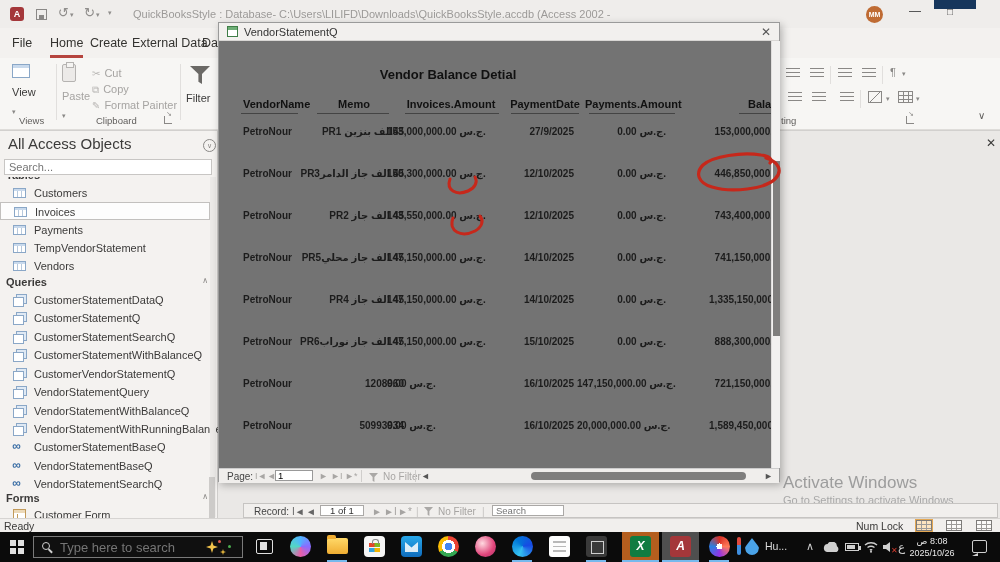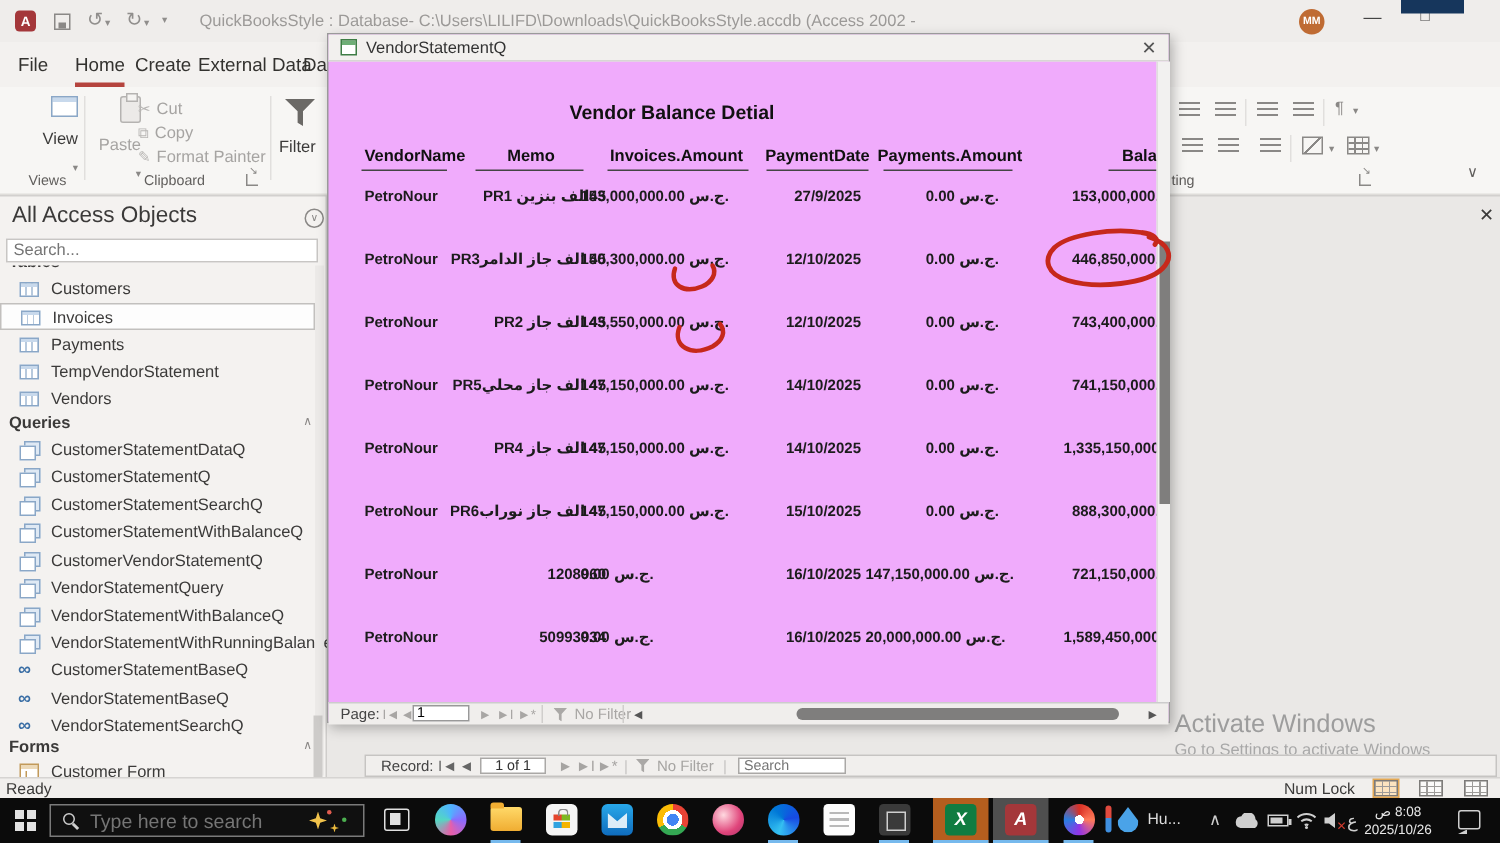--- a/index.html
+++ b/index.html
@@ -22,21 +22,21 @@
 
   
   .menubar { position:absolute; left:0; top:28px; width:1000px; height:30px; background:#f3f1ef; }
   .mtab { position:absolute; top:0; height:30px; line-height:30px; font-size:12.5px; color:#33322f; }
   .mtab.active { border-bottom:3px solid #b5443e; }
 
   
   .ribbon { position:absolute; left:0; top:58px; width:1000px; height:72px; background:#f7f6f4; border-bottom:1px solid #dfddda; }
   .grp-label { position:absolute; top:57px; font-size:9.5px; color:#605e5c; }
   .vsep { position:absolute; top:6px; height:56px; width:1px; background:#e1dfdd; }
-  .view-btn { position:absolute; left:12px; top:6px; width:40px; height:48px; text-align:right; }
+  .view-btn { position:absolute; left:12px; top:6px; width:40px; height:48px; text-align:left; }
   .sheet-icon { display:inline-block; width:18px; height:14px; border:1px solid #8aa7c7; background:linear-gradient(#c8d9ec 0 3px,#fff 3px); }
   .btn-txt { font-size:11px; color:#3b3a39; }
   .btn-txt.dis { color:#a6a4a2; }
   .caret { font-size:7px; color:#8a8886; }
   .clip-icon { display:inline-block; width:14px; height:18px; border:1px solid #b5b3b1; background:#eceae8; border-radius:2px; position:relative; }
   .clip-icon::before { content:""; position:absolute; left:3px; top:-3px; width:6px; height:4px; border:1px solid #b5b3b1; background:#f5f4f2; }
   .small-cmd { position:absolute; left:92px; font-size:11px; color:#a6a4a2; white-space:nowrap; }
   .small-cmd .g { margin-right:4px; color:#b8b6b4; font-size:10px; }
   .launcher { position:absolute; width:8px; height:8px; border-left:1px solid #8a8886; border-bottom:1px solid #8a8886; }
   .launcher::after { content:"↘"; position:absolute; left:1px; top:-6px; font-size:7px; color:#8a8886; }
@@ -80,21 +80,21 @@
   .rb-gray { color:#a6a4a2; }
   .rb-box { position:absolute; top:1px; height:11px; border:1px solid #aaa8a6; background:#fff; font-size:9.5px; text-align:center; font-family:inherit; color:#333; }
   .funnel-sm { display:inline-block; width:9px; height:9px; background:#aaa8a6; clip-path:polygon(0 0,100% 0,60% 45%,60% 100%,40% 85%,40% 45%); vertical-align:-1px; }
 
   
   .statusbar { position:absolute; left:0; top:518px; width:1000px; height:14px; background:#f1efed; border-top:1px solid #d6d4d2; font-size:10.5px; color:#3b3a39; }
   .mini-grid { position:absolute; top:1px; width:16px; height:11px; border:1px solid #7d7b79; background:repeating-linear-gradient(90deg,transparent 0 4px,#9d9b99 4px 5px),repeating-linear-gradient(transparent 0 3px,#9d9b99 3px 4px),#fbfaf9; }
   .mini-grid.sel { outline:1px solid #e3a753; background-color:#fce4c0; }
 
   
-  .rwin { position:absolute; left:218px; top:22px; width:562px; height:460px; background:#f0abfc; border:1px solid #9a9a9a; box-shadow:2px 3px 8px rgba(0,0,0,.28); z-index:10; }
+  .rwin { position:absolute; left:218px; top:22px; width:562px; height:460px; background:#737373; border:1px solid #9a9a9a; box-shadow:2px 3px 8px rgba(0,0,0,.28); z-index:10; }
   .rwin-tb { position:absolute; left:0; top:0; width:100%; height:18px; background:#f2f0ee; border-bottom:1px solid #d8d6d4; }
   .rpt-ico { position:absolute; left:8px; top:3px; width:11px; height:11px; border:1px solid #3e7d46; background:linear-gradient(#6eae76 0 3px,#fff 3px); }
   .rwin-title { position:absolute; left:25px; top:3px; font-size:11px; color:#333; }
   .rwin-close { position:absolute; right:8px; top:2px; font-size:12px; color:#555; }
   .rpt-title { position:absolute; left:0; top:44px; width:458px; text-align:center; font-size:13px; font-weight:bold; color:#111; }
   .rpt-sub { position:absolute; left:0; top:62px; width:458px; text-align:center; font-size:8px; font-weight:bold; color:#222; letter-spacing:.3px; }
   .col-hdr { position:absolute; top:75px; font-size:11px; font-weight:bold; color:#111; }
   .u { position:absolute; top:90px; height:1px; background:#444; }
   .rrow { position:absolute; left:0; width:562px; height:13px; font-size:10px; font-weight:600; color:#1c1c1c; }
   .rrow span { position:absolute; top:0; white-space:nowrap; }

